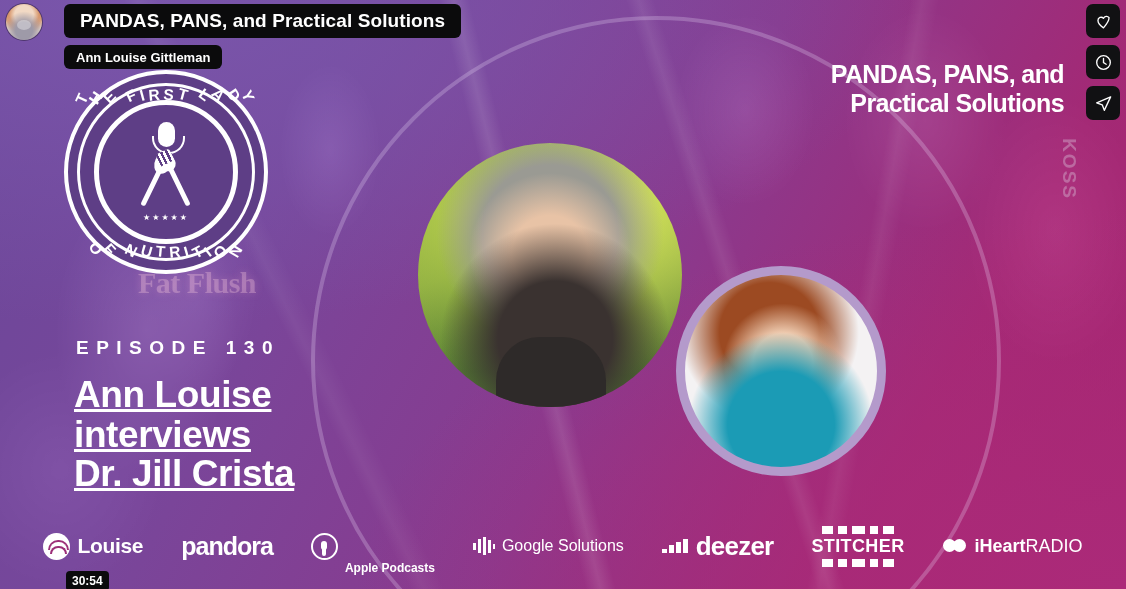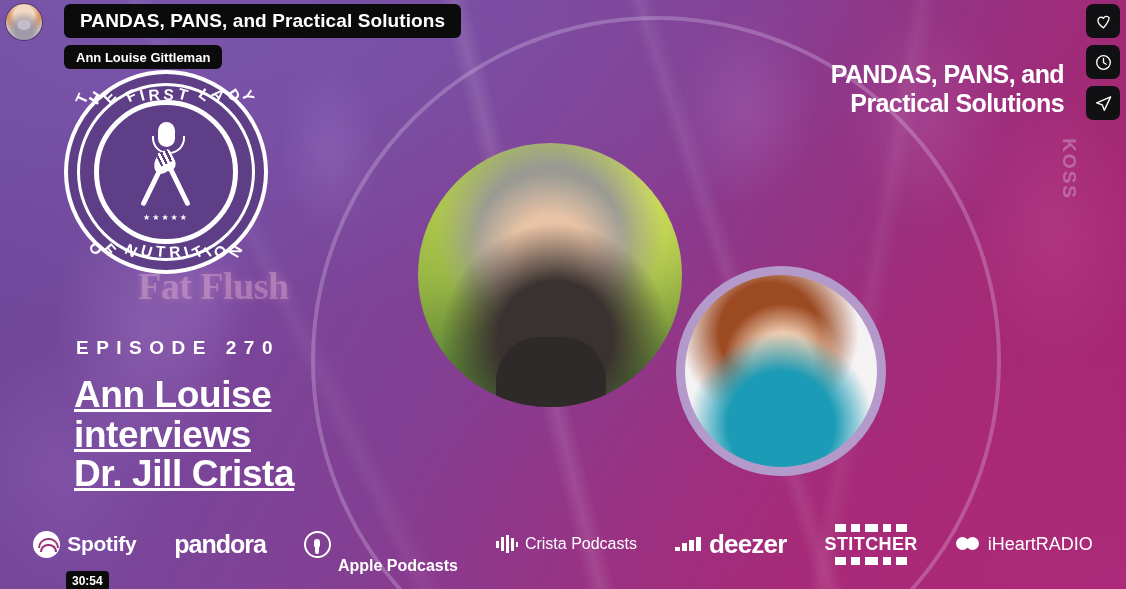--- a/index.html
+++ b/index.html
@@ -36,21 +36,21 @@
   .bg-streaks {
     position:absolute; inset:0; opacity:.20;
     background:
       linear-gradient(76deg, rgba(255,255,255,0) 46%, rgba(255,255,255,.55) 47.2%, rgba(255,255,255,0) 48.4%),
       linear-gradient(72deg, rgba(255,255,255,0) 62%, rgba(255,255,255,.40) 63%, rgba(255,255,255,0) 64.2%),
       linear-gradient(100deg, rgba(255,255,255,0) 74%, rgba(255,255,255,.30) 75%, rgba(255,255,255,0) 76.4%),
       linear-gradient(64deg, rgba(255,255,255,0) 29%, rgba(255,255,255,.26) 30%, rgba(255,255,255,0) 31.5%);
   }
   .bg-fatflush {
     position:absolute; left:138px; top:268px;
-    font-size:38px; font-weight:700; line-height:.98;
+    font-size:30px; font-weight:700; line-height:.98;
     color:rgba(255,210,225,.30);
     letter-spacing:-.5px;
     font-family:"Liberation Serif", serif;
     text-shadow:0 0 8px rgba(255,180,210,.25);
   }
   .bg-koss {
     position:absolute; right:46px; top:200px;
     font-size:19px; font-weight:700; letter-spacing:2px;
     color:rgba(225,220,235,.34);
     transform:rotate(90deg); transform-origin:right top;
@@ -281,21 +281,21 @@
   .ic-apple::before {
     content:""; position:absolute; left:50%; top:6px;
     transform:translateX(-50%);
     width:6px; height:9px; border-radius:3px; background:#fff;
   }
   .ic-apple::after {
     content:""; position:absolute; left:50%; top:13px;
     transform:translateX(-50%);
     width:4px; height:8px; background:#fff; border-radius:0 0 2px 2px;
   }
-  .t-apple { font-size:16px;margin-top:44px; }
+  .t-apple { font-size:12px;margin-top:44px; }
 
   .ic-google {
     width:22px; height:18px; flex:none;
     background:
       linear-gradient(#fff,#fff) 0 6px/3px 7px no-repeat,
       linear-gradient(#fff,#fff) 5px 2px/3px 14px no-repeat,
       linear-gradient(#fff,#fff) 10px 0/3px 18px no-repeat,
       linear-gradient(#fff,#fff) 15px 3px/3px 13px no-repeat,
       linear-gradient(#fff,#fff) 20px 7px/3px 5px no-repeat;
   }
@@ -329,21 +329,21 @@
     width:25px; height:22px; flex:none; position:relative;
   }
   .ic-iheart::before, .ic-iheart::after {
     content:""; position:absolute; top:4px;
     width:13px; height:13px; background:#fff;
     border-radius:50% 50% 0 50%;
   }
   .ic-iheart::before { left:0; transform:rotate(-45deg); }
   .ic-iheart::after  { left:10px; transform:rotate(45deg) scaleX(-1); }
   .t-iheart { font-size:18px; }
-  .t-iheart b { font-weight:400; }
+  .t-iheart b { font-weight:700; }
   .t-iheart span { font-weight:400; }
 
   
   .duration {
     position:absolute; left:66px; bottom:-2px;
     background:#0b0b0c; color:#fff;
     font-size:12px; font-weight:700;
     padding:3px 6px; border-radius:4px;
   }
 </style>
@@ -370,47 +370,47 @@
       <div class="mic"></div>
       <div class="utensils">
         <div class="spoon"></div>
         <div class="fork"></div>
       </div>
       <div class="badge-stars">★★★★★</div>
     </div>
     <div class="badge-arc-bot"><span style="transform: rotate(59deg) translateY(4px);">O</span><span style="transform: rotate(48.2727deg) translateY(4px);">F</span><span style="transform: rotate(37.5455deg) translateY(4px);">&nbsp;</span><span style="transform: rotate(26.8182deg) translateY(4px);">N</span><span style="transform: rotate(16.0909deg) translateY(4px);">U</span><span style="transform: rotate(5.36364deg) translateY(4px);">T</span><span style="transform: rotate(-5.36364deg) translateY(4px);">R</span><span style="transform: rotate(-16.0909deg) translateY(4px);">I</span><span style="transform: rotate(-26.8182deg) translateY(4px);">T</span><span style="transform: rotate(-37.5455deg) translateY(4px);">I</span><span style="transform: rotate(-48.2727deg) translateY(4px);">O</span><span style="transform: rotate(-59deg) translateY(4px);">N</span></div>
   </div>
 
-  <div class="episode-label">EPISODE 270</div>
+  <div class="episode-label">EPISODE 130</div>
   <div class="episode-headline">Ann Louise
 interviews
 Dr. Jill Crista</div>
 
   <div class="ep-title">PANDAS, PANS, and
 Practical Solutions</div>
 
   <div class="platforms">
 
     <div class="plat">
       <div class="ic-spotify"></div>
-      <div class="plat-text t-spotify">Spotify</div>
+      <div class="plat-text t-spotify">Louise</div>
     </div>
 
     <div class="plat">
       <div class="plat-text t-pandora">pandora</div>
     </div>
 
     <div class="plat">
       <div class="ic-apple"></div>
       <div class="plat-text t-apple">Apple Podcasts</div>
     </div>
 
     <div class="plat">
       <div class="ic-google"></div>
-      <div class="plat-text t-google">Crista Podcasts</div>
+      <div class="plat-text t-google">Google Solutions</div>
     </div>
 
     <div class="plat">
       <div class="ic-deezer"></div>
       <div class="plat-text t-deezer">deezer</div>
     </div>
 
     <div class="plat ic-stitcher">
       <div class="st-bars"></div>
       <div class="plat-text st-word">STITCHER</div>

